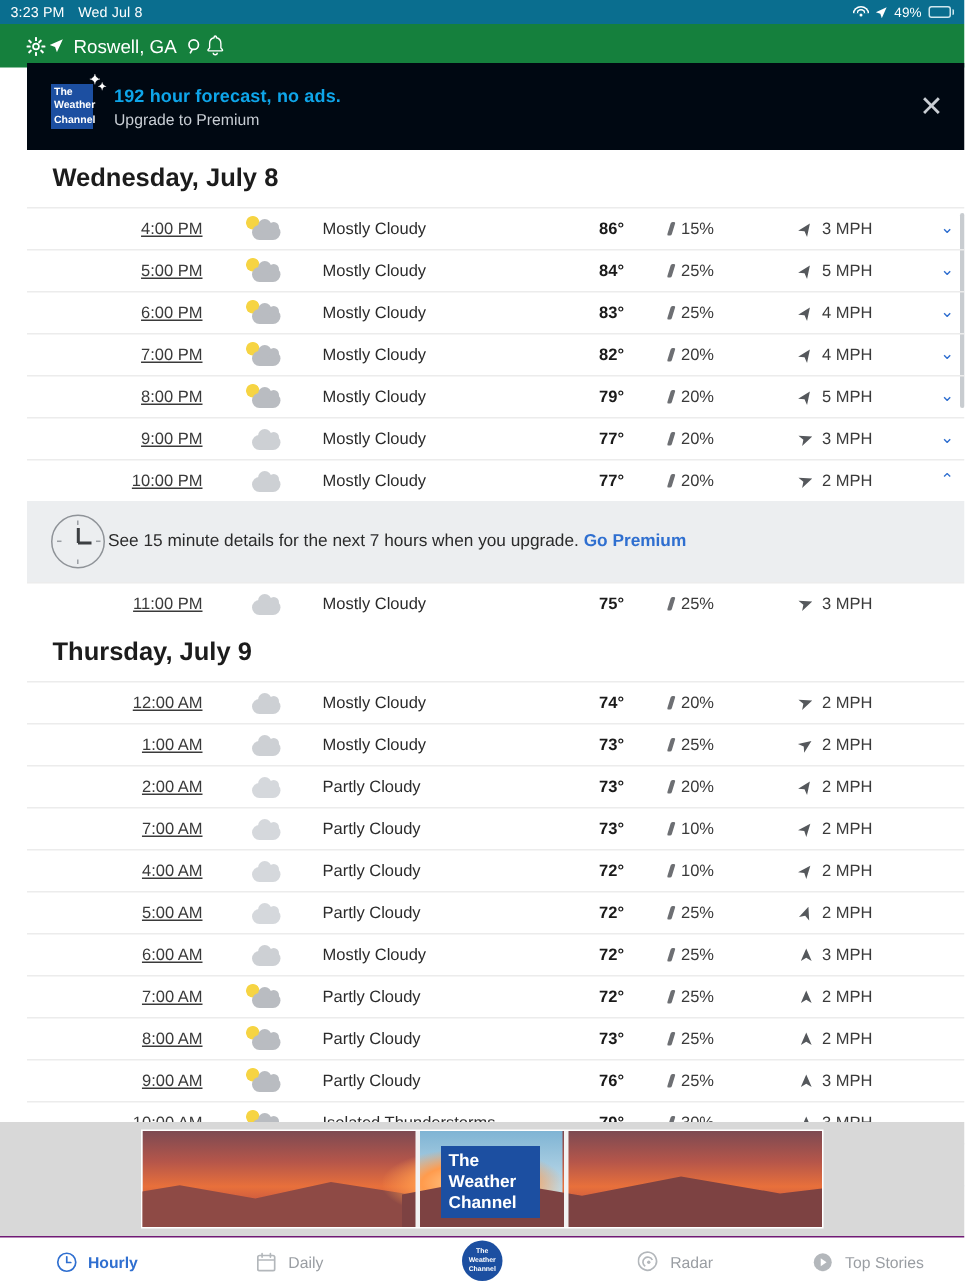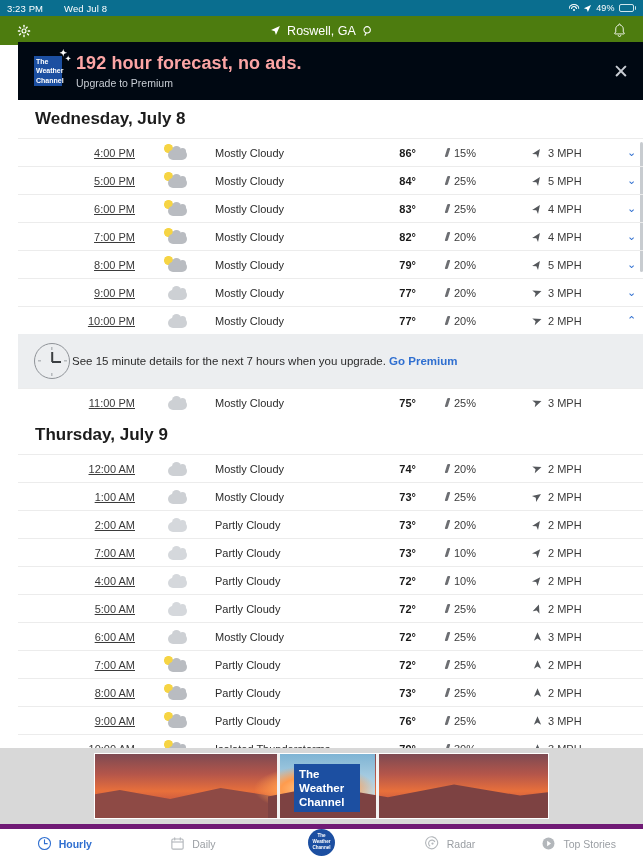--- a/index.html
+++ b/index.html
@@ -10,37 +10,37 @@
     overflow: hidden;
   }
   #app { position: relative; width: 643px; height: 858px; background: #fff; }
 
   
   .statusbar {
     height: 16px; background: #0a6e8f; color: #fff;
     display: flex; align-items: center; justify-content: space-between;
     padding: 0 7px; font-size: 9.5px; letter-spacing: .1px;
   }
-  .sb-left { display: flex; align-items: center; gap: 21px; }
+  .sb-left { display: flex; align-items: center; gap: 9px; }
   .sb-right { display: flex; align-items: center; gap: 4px; font-size: 9px; }
   .wifi-ico { display:inline-block; width:11px; height:9px; position:relative; }
   .wifi-ico i { position:absolute; border:1.3px solid #fff; border-bottom:none;
                 border-radius:50% 50% 0 0 / 100% 100% 0 0; left:50%; transform:translateX(-50%); }
   .wifi-ico i:nth-child(1){ width:11px; height:5px; top:0; }
   .wifi-ico i:nth-child(2){ width:6px; height:3px; top:2.5px; }
   .wifi-ico i:nth-child(3){ width:2px; height:2px; top:5.5px; background:#fff; border:none; border-radius:50%; }
   .batt { display:inline-flex; align-items:center; }
   .batt .body { width:15px; height:8px; border:1px solid #cfe7ee; border-radius:2px; padding:1px; }
   .batt .fill { width:48%; height:100%; background:#5ed17a; border-radius:1px; }
   .batt .cap { width:1.5px; height:4px; background:#cfe7ee; margin-left:1px; border-radius:0 1px 1px 0; }
 
   
   .navbar {
-    height: 29px; background: #4d7c0f; color: #fff;
-    display: flex; align-items: center; justify-content: space-between;
+    height: 29px; background: #15803d; color: #fff;
+    display: flex; align-items: center; 
     padding: 0 16px;
   }
   .nav-center { display:flex; align-items:center; gap:6px; font-size:12.5px; }
   .nav-center .pin { font-size: 11px; }
   .gear { width:16px; height:16px; position:relative; display:block; }
   .bell { width:15px; height:17px; display:block; }
 
   
   .promo {
     position:absolute; left:18px; top:42px; width:625px; height:58px;
@@ -49,21 +49,21 @@
   .tw-logo {
     width:28px; height:30px; background:#1c4fa1; color:#fff;
     font-size:7px; line-height:9.5px; font-weight:bold;
     display:flex; flex-direction:column; justify-content:center;
     padding-left:2px; position:relative; flex:0 0 auto;
   }
   .tw-logo .spark { position:absolute; color:#fff; font-size:9px; }
   .tw-logo .s1 { top:-7px; right:-5px; }
   .tw-logo .s2 { top:-2px; right:-9px; font-size:7px; }
   .promo-txt { margin-left:14px; flex:1; }
-  .promo-title { color:#fca5a5; font-size:18px; font-weight:bold; letter-spacing:.1px; }
+  .promo-title { color:#0ea5e9; font-size:12px; font-weight:bold; letter-spacing:.1px; }
   .promo-sub { color:#c7cdd4; font-size:10.5px; margin-top:3px; }
   .promo-x { color:#c9ced4; font-size:19px; font-weight:300; line-height:1; cursor:pointer; }
 
   
   .content { position:absolute; left:18px; top:100px; width:625px; bottom:0; background:#fff; }
   .scrollbar { position:absolute; right:0; top:42px; width:3px; height:130px; background:#c8ccd0; border-radius:2px; }
 
   .day-header { height:38px; display:flex; align-items:center; padding-left:17px;
                 font-size:17px; font-weight:bold; color:#1c1c1c; }
 
@@ -134,21 +134,21 @@
   .ad .sky { position:absolute; left:185px; top:0; width:95px; height:66px;
         background: linear-gradient(180deg,#7fb4d4 0%,#bcd9e8 55%,#e9d6b2 100%); }
   .ad .badge { position:absolute; left:199px; top:10px; width:66px; height:48px;
         background:#1c4fa1; color:#fff; font-weight:bold; font-size:11.5px;
         line-height:14px; display:flex; flex-direction:column; justify-content:center;
         align-items:flex-start; padding-left:5px; }
   .ad .gap { position:absolute; top:0; width:3px; height:66px; background:#f2f2f2; }
 
   
   .tabbar { position:absolute; left:0; bottom:0; width:643px; height:34px;
-            background:#fff; display:flex; align-items:center; border-top:5px solid #701a75; }
+            background:#fff; display:flex; align-items:center; border-top:1px solid #701a75; }
   .tab { flex:1; display:flex; align-items:center; justify-content:center; gap:7px;
          font-size:10.5px; color:#9a9ea3; }
   .tab.active { color:#2f6fd0; font-weight:bold; }
   .tab .ti { width:15px; height:15px; display:block; }
   .tab-logo { width:27px; height:27px; border-radius:50%; background:#1c4fa1; color:#fff;
               font-size:4.6px; font-weight:bold; line-height:6px; display:flex; flex-direction:column;
               align-items:center; justify-content:center; margin-top:-3px; }
 </style>
 </head>
 <body>

